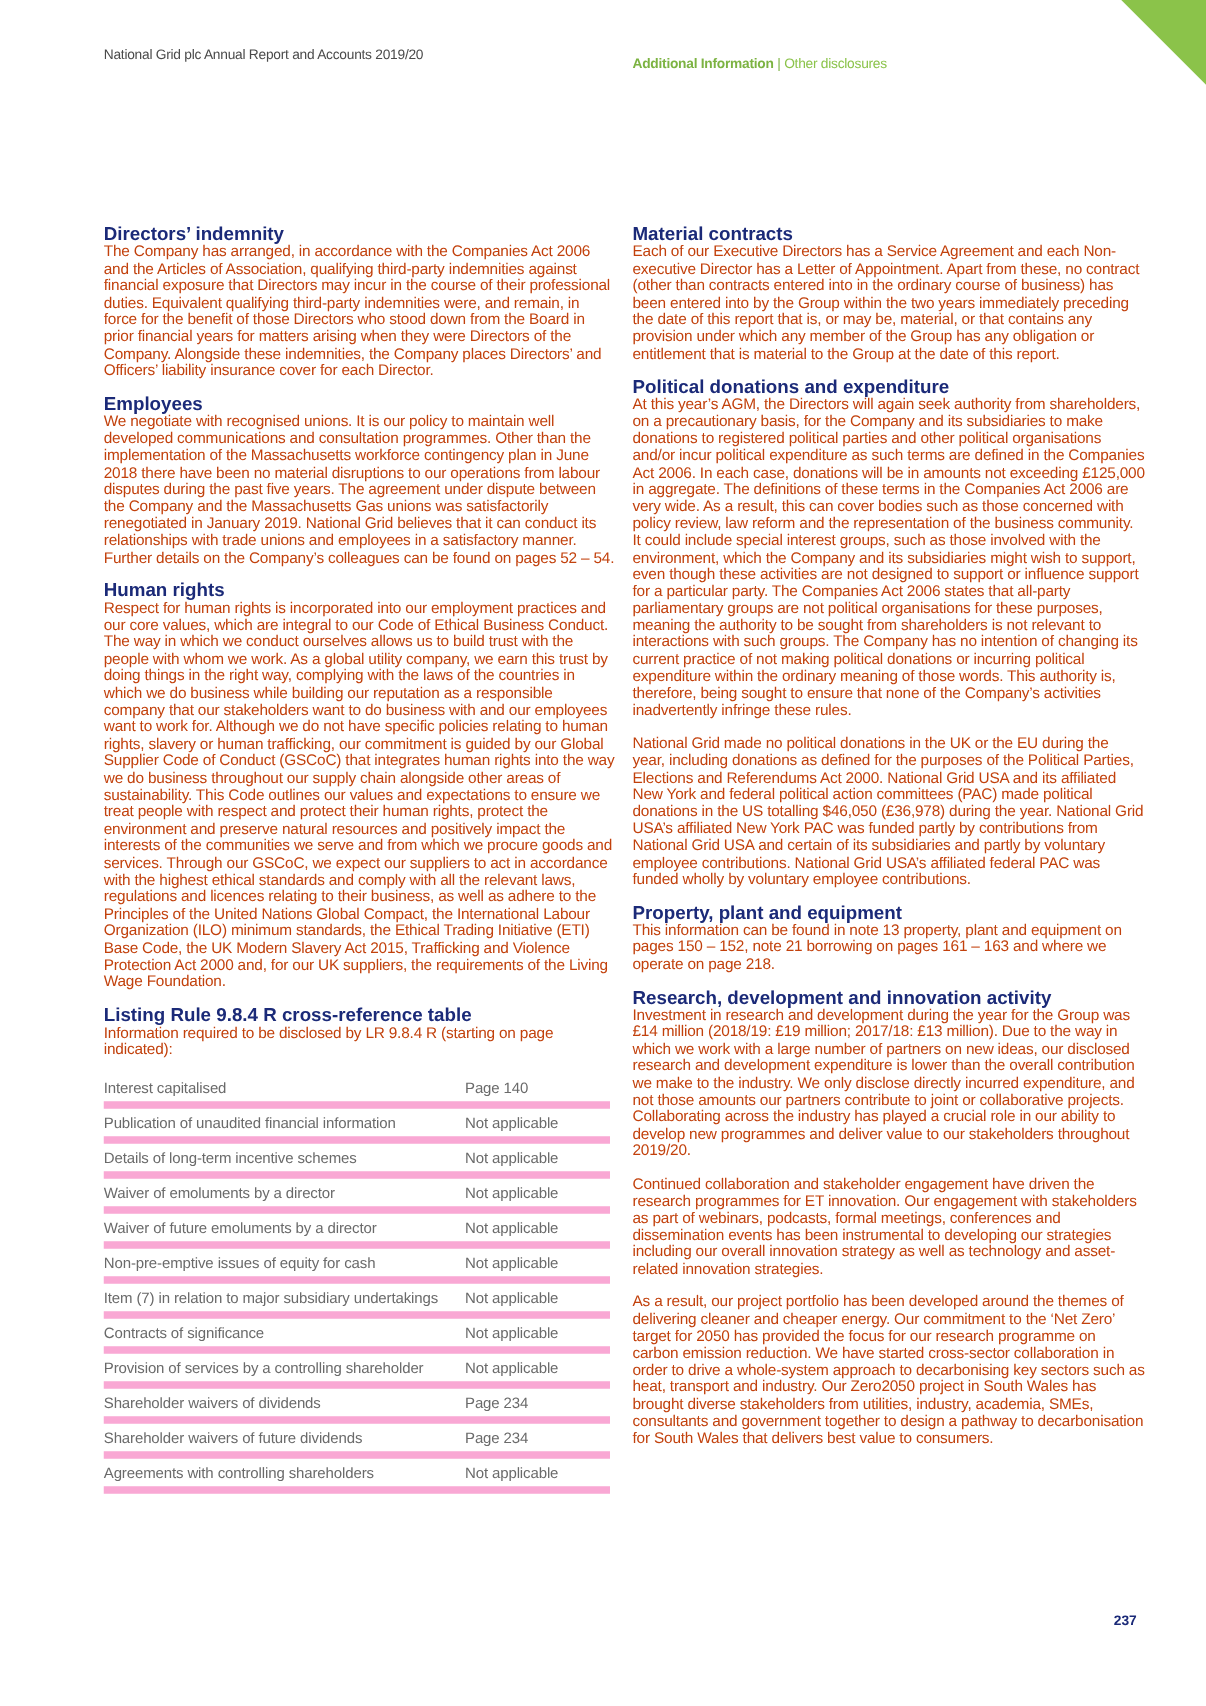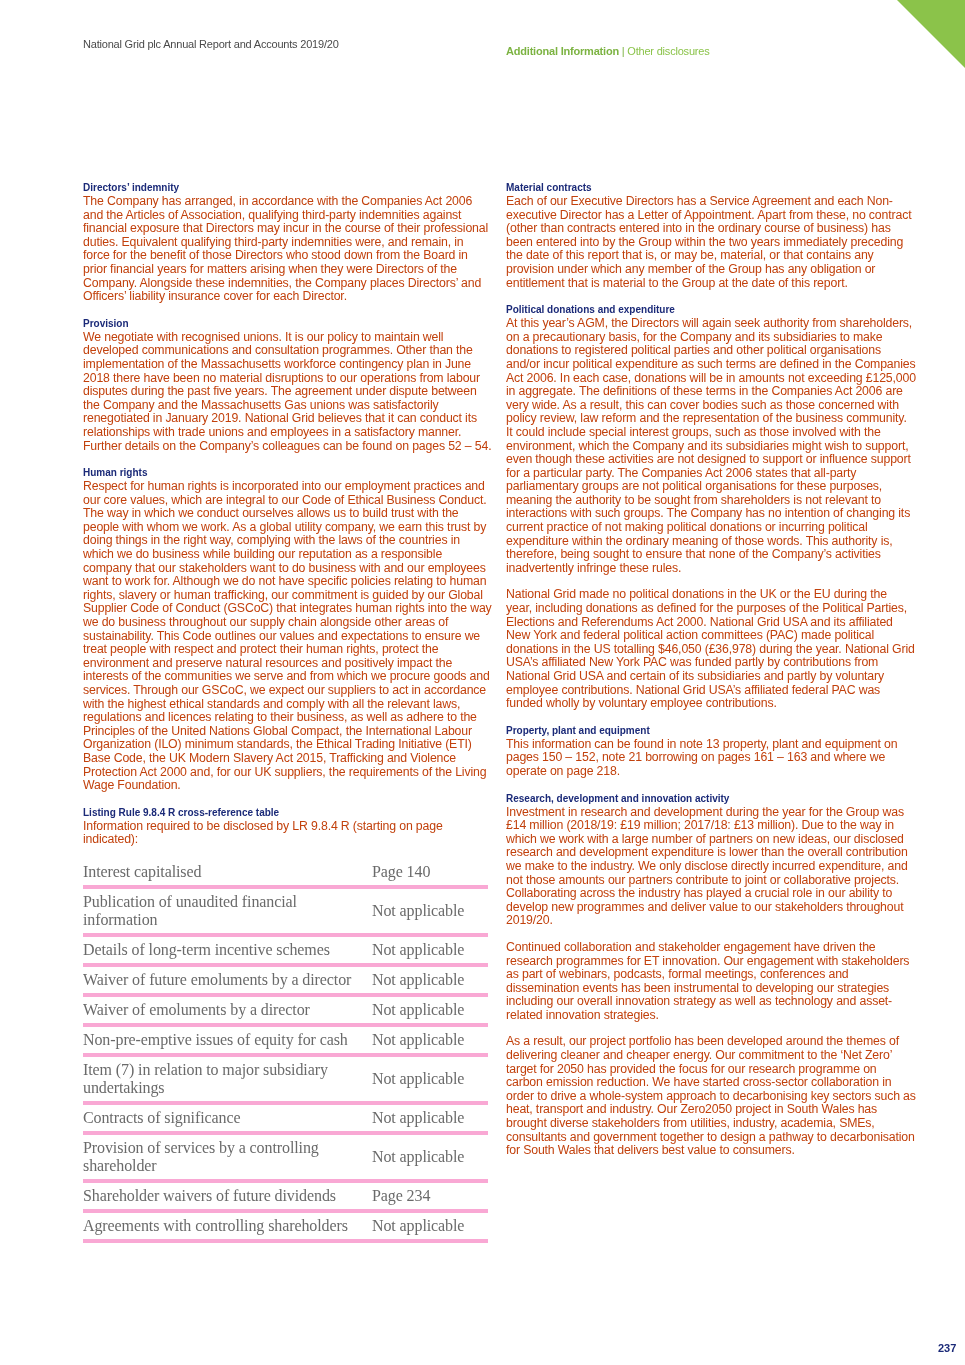--- a/index.html
+++ b/index.html
@@ -8,47 +8,47 @@
   .header-left { position: absolute; left: 83px; top: 38px; font-size: 11px; color: #4a4a4a; letter-spacing: -0.2px; }
   .header-right { position: absolute; left: 506px; top: 45px; font-size: 11px; letter-spacing: -0.2px; }
   .header-right .sec { color: #7cb342; font-weight: bold; text-align: right; }
   .header-right .sep { color: #7cb342; }
   .header-right .sub { color: #8bc34a; }
   .corner { position: absolute; right: 0; top: 0; width: 0; height: 0;
             border-top: 68px solid #8bc34a; border-left: 68px solid transparent; }
   .col { position: absolute; top: 180px; }
   .col-left { left: 83px; width: 410px; }
   .col-right { left: 506px; width: 410px; }
-  h2 { margin: 0; font-size: 10px; font-weight: bold; color: #1b2a78; line-height: 15px; }
+  h2 { margin: 0; font-size: 15px; font-weight: bold; color: #1b2a78; line-height: 15px; }
   p { margin: 0; font-size: 12.3px; line-height: 13.6px; color: #c2410c; letter-spacing: -0.15px; }
   .sec-block { margin-bottom: 12px; }
   .para-gap { margin-top: 13px; }
   table { border-collapse: collapse; width: 405px; margin-top: 12px; }
-  td { font-size: 16px; color: #6a6a6a; padding: 4px 0 4px 0; height: 13.8px; border-bottom: 4px solid #f9a8d4; letter-spacing: -0.1px; font-family: Liberation Serif, serif; }
+  td { font-size: 12px; color: #6a6a6a; padding: 4px 0 4px 0; height: 13.8px; border-bottom: 6px solid #f9a8d4; letter-spacing: -0.1px; }
   td.val { width: 116px; }
-  .page-num { position: absolute; left: 891px; top: 1342px; font-size: 11px; font-weight: bold; color: #1b2a78; margin-left: 47px; }
+  .page-num { position: absolute; left: 891px; top: 1291px; font-size: 11px; font-weight: bold; color: #1b2a78; }
 </style>
 </head>
 <body>
 
 <div class="header-left">National Grid plc Annual Report and Accounts 2019/20</div>
 <div class="header-right">
   <span class="sec">Additional Information</span>
   <span class="sep">|</span>
   <span class="sub">Other disclosures</span>
 </div>
 <div class="corner"></div>
 
 <div class="col col-left">
   <div class="sec-block">
     <h2>Directors’ indemnity</h2>
     <p>The Company has arranged, in accordance with the Companies Act 2006 and the Articles of Association, qualifying third-party indemnities against financial exposure that Directors may incur in the course of their professional duties. Equivalent qualifying third-party indemnities were, and remain, in force for the benefit of those Directors who stood down from the Board in prior financial years for matters arising when they were Directors of the Company. Alongside these indemnities, the Company places Directors’ and Officers’ liability insurance cover for each Director.</p>
   </div>
   <div class="sec-block">
-    <h2>Provision</h2>
+    <h2>Employees</h2>
     <p>We negotiate with recognised unions. It is our policy to maintain well developed communications and consultation programmes. Other than the implementation of the Massachusetts workforce contingency plan in June 2018 there have been no material disruptions to our operations from labour disputes during the past five years. The agreement under dispute between the Company and the Massachusetts Gas unions was satisfactorily renegotiated in January 2019. National Grid believes that it can conduct its relationships with trade unions and employees in a satisfactory manner. Further details on the Company’s colleagues can be found on pages 52 – 54.</p>
   </div>
   <div class="sec-block">
     <h2>Human rights</h2>
     <p>Respect for human rights is incorporated into our employment practices and our core values, which are integral to our Code of Ethical Business Conduct. The way in which we conduct ourselves allows us to build trust with the people with whom we work. As a global utility company, we earn this trust by doing things in the right way, complying with the laws of the countries in which we do business while building our reputation as a responsible company that our stakeholders want to do business with and our employees want to work for. Although we do not have specific policies relating to human rights, slavery or human trafficking, our commitment is guided by our Global Supplier Code of Conduct (GSCoC) that integrates human rights into the way we do business throughout our supply chain alongside other areas of sustainability. This Code outlines our values and expectations to ensure we treat people with respect and protect their human rights, protect the environment and preserve natural resources and positively impact the interests of the communities we serve and from which we procure goods and services. Through our GSCoC, we expect our suppliers to act in accordance with the highest ethical standards and comply with all the relevant laws, regulations and licences relating to their business, as well as adhere to the Principles of the United Nations Global Compact, the International Labour Organization (ILO) minimum standards, the Ethical Trading Initiative (ETI) Base Code, the UK Modern Slavery Act 2015, Trafficking and Violence Protection Act 2000 and, for our UK suppliers, the requirements of the Living Wage Foundation.</p>
   </div>
   <div class="sec-block">
     <h2>Listing Rule 9.8.4 R cross-reference table</h2>
     <p>Information required to be disclosed by LR 9.8.4 R (starting on page indicated):</p>
     <table>
@@ -59,42 +59,46 @@
           </tr>
           <tr>
             <td>Publication of unaudited financial information</td>
             <td class="val">Not applicable</td>
           </tr>
           <tr>
             <td>Details of long-term incentive schemes</td>
             <td class="val">Not applicable</td>
           </tr>
           <tr>
-            <td>Waiver of future emoluments by a director</td>
+            <td>Waiver of emoluments by a director</td>
             <td class="val">Not applicable</td>
           </tr>
           <tr>
-            <td>Waiver of emoluments by a director</td>
+            <td>Waiver of future emoluments by a director</td>
             <td class="val">Not applicable</td>
           </tr>
           <tr>
             <td>Non-pre-emptive issues of equity for cash</td>
             <td class="val">Not applicable</td>
           </tr>
           <tr>
             <td>Item (7) in relation to major subsidiary undertakings</td>
             <td class="val">Not applicable</td>
           </tr>
           <tr>
             <td>Contracts of significance</td>
             <td class="val">Not applicable</td>
           </tr>
           <tr>
             <td>Provision of services by a controlling shareholder</td>
             <td class="val">Not applicable</td>
+          </tr>
+          <tr>
+            <td>Shareholder waivers of dividends</td>
+            <td class="val">Page 234</td>
           </tr>
           <tr>
             <td>Shareholder waivers of future dividends</td>
             <td class="val">Page 234</td>
           </tr>
           <tr>
             <td>Agreements with controlling shareholders</td>
             <td class="val">Not applicable</td>
           </tr>
         </tbody>

